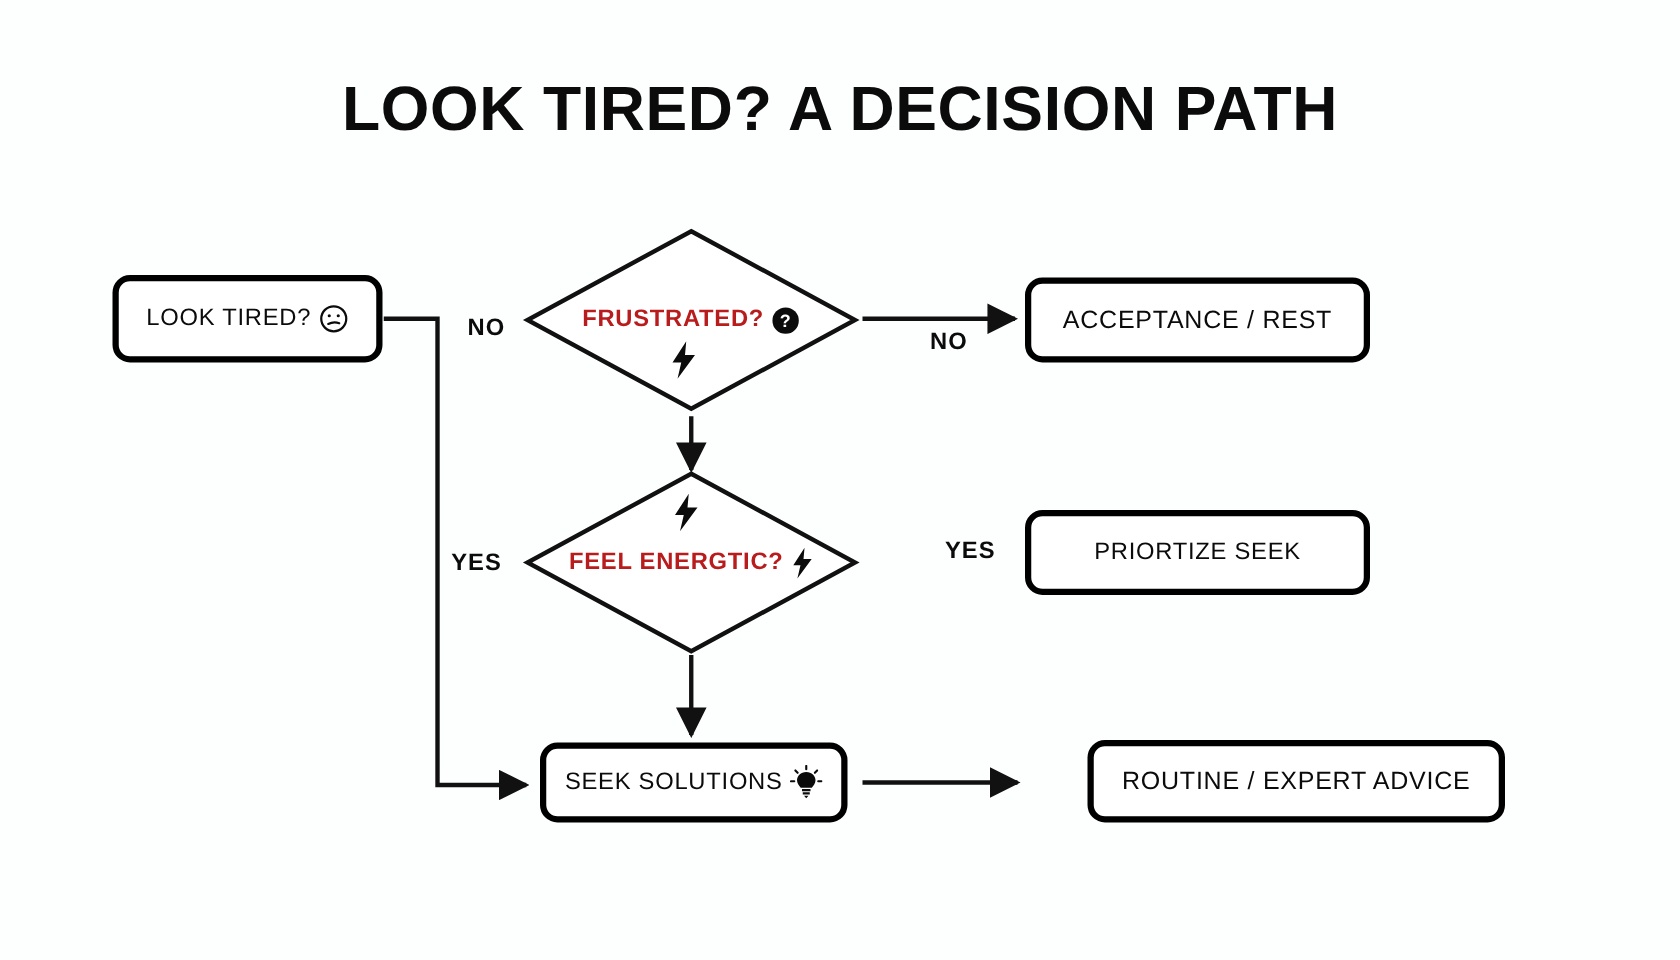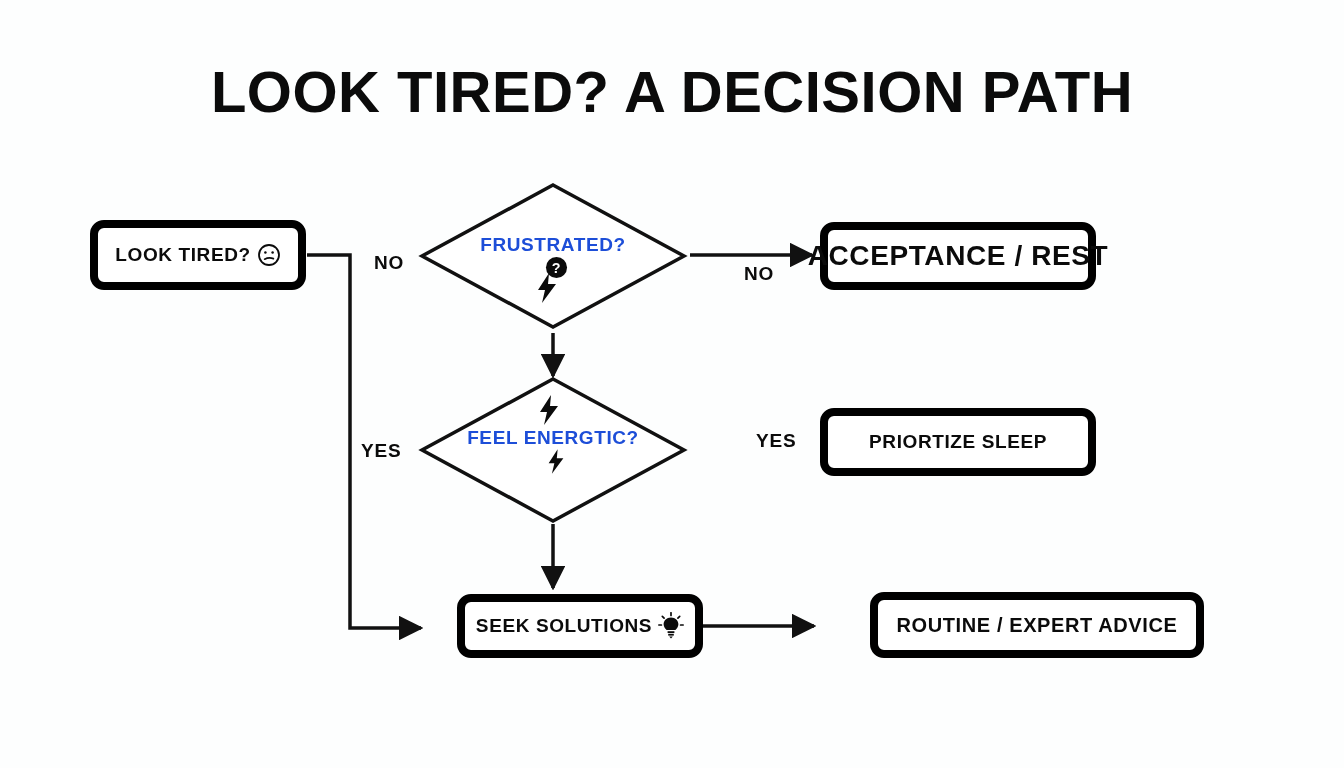--- a/index.html
+++ b/index.html
@@ -20,48 +20,48 @@
     height: 768px;
   }
 
   
   .page-title {
     position: absolute;
     left: 0;
     top: 58px;
     width: 1344px;
     text-align: center;
-    font-size: 58px;
+    font-size: 50px;
     font-weight: 700;
     letter-spacing: 0.5px;
     color: #0b0b0b;
     white-space: nowrap;
   }
 
   
   .node {
     position: absolute;
     box-sizing: border-box;
     display: flex;
     align-items: center;
     justify-content: center;
     background: #ffffff;
-    border: 8px solid #000000;
+    border: 5px solid #000000;
     border-radius: 14px;
     color: #0b0b0b;
-    font-weight: 700;
+    font-weight: 400;
     letter-spacing: 0.6px;
     white-space: nowrap;
   }
   .node .label { display: inline-block; }
 
   .node-start   { left: 90px;  top: 220px; width: 216px; height: 70px;  font-size: 19px; }
-  .node-accept  { left: 820px; top: 222px; width: 276px; height: 68px;  font-size: 28px; }
+  .node-accept  { left: 820px; top: 222px; width: 276px; height: 68px;  font-size: 20px; }
   .node-sleep   { left: 820px; top: 408px; width: 276px; height: 68px;  font-size: 19px; }
-  .node-seek    { left: 432px; top: 594px; width: 246px; height: 64px;  font-size: 19px; margin-left: 25px; }
+  .node-seek    { left: 432px; top: 594px; width: 246px; height: 64px;  font-size: 19px; }
   .node-routine { left: 870px; top: 592px; width: 334px; height: 66px;  font-size: 20px; }
 
   
   .diamond-wrap {
     position: absolute;
     width: 270px;
     height: 150px;
   }
   .diamond-shape {
     position: absolute;
@@ -72,24 +72,23 @@
     left: 0;
     top: 0;
     width: 270px;
     height: 150px;
     display: flex;
     align-items: center;
     justify-content: center;
     font-size: 19px;
     font-weight: 700;
     letter-spacing: 0.6px;
-    color: #1d4ed8;
+    color: #b91c1c;
     white-space: nowrap;
     pointer-events: none;
-    flex-direction: column;
   }
   .diamond-1 { left: 418px; top: 181px; }
   .diamond-2 { left: 418px; top: 375px; text-align: right; }
 
   
   .bolt-free {
     position: absolute;
     font-size: 23px;
     line-height: 1;
     color: #0b0b0b;
@@ -204,21 +203,21 @@
       </span>
     </div>
   </div>
   <span class="bolt-free bolt-d2">
     <svg width="22" height="30" viewBox="0 0 22 30">
       <polygon points="13,0 2,17 9,17 6,30 20,11 12,11" fill="#0b0b0b"></polygon>
     </svg>
   </span>
 
   <div class="node node-sleep">
-    <span class="label">PRIORTIZE SLEEP</span>
+    <span class="label">PRIORTIZE SEEK</span>
   </div>
 
   <div class="node node-seek">
     <span class="label">SEEK SOLUTIONS</span>
     <span class="icon-inline">
       <svg width="26" height="28" viewBox="0 0 26 28">
         <path d="M 13 5.5 C 8.6 5.5 5.6 8.6 5.6 12.2 C 5.6 14.9 7.4 16.6 8.6 18.1
                  L 17.4 18.1 C 18.6 16.6 20.4 14.9 20.4 12.2 C 20.4 8.6 17.4 5.5 13 5.5 Z" fill="#0b0b0b"></path>
         <rect x="9.6" y="19.2" width="6.8" height="1.8" fill="#0b0b0b"></rect>
         <rect x="10.2" y="21.8" width="5.6" height="1.8" fill="#0b0b0b"></rect>

